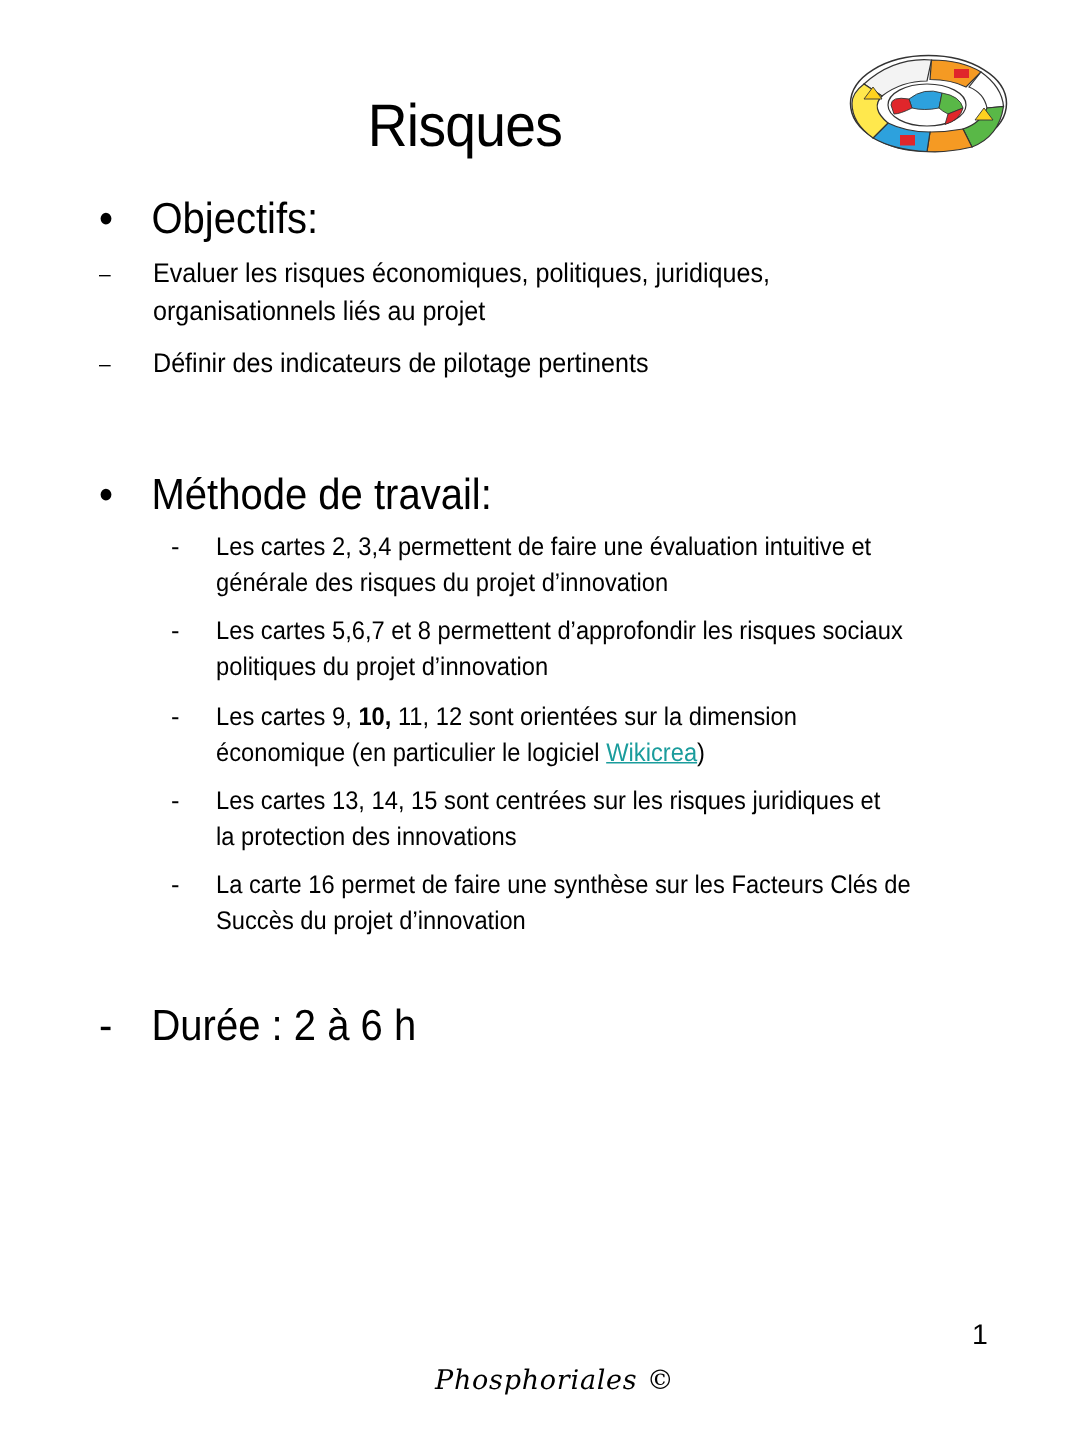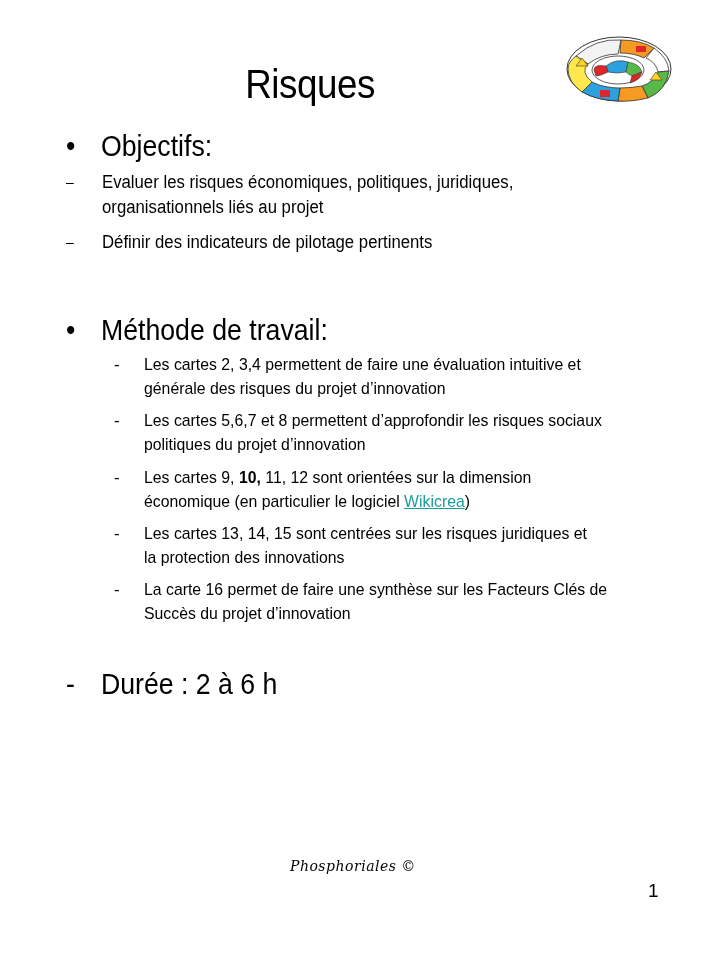--- a/index.html
+++ b/index.html
@@ -90,24 +90,24 @@
     .bold { font-weight: bold; }
     .page-number {
       position: absolute;
       left: 648px;
       top: 880px;
       font-size: 19px;
     }
     .footer-brand {
       position: absolute;
       left: 290px;
-      top: 858px;
+      top: 910px;
       font-family: "DejaVu Serif", serif;
       font-style: italic;
-      font-size: 14px;
+      font-size: 18px;
       letter-spacing: 0.5px;
     }
   </style>
 </head>
 <body>
 
 <div>
 
   <div class="title">Risques</div>
 

